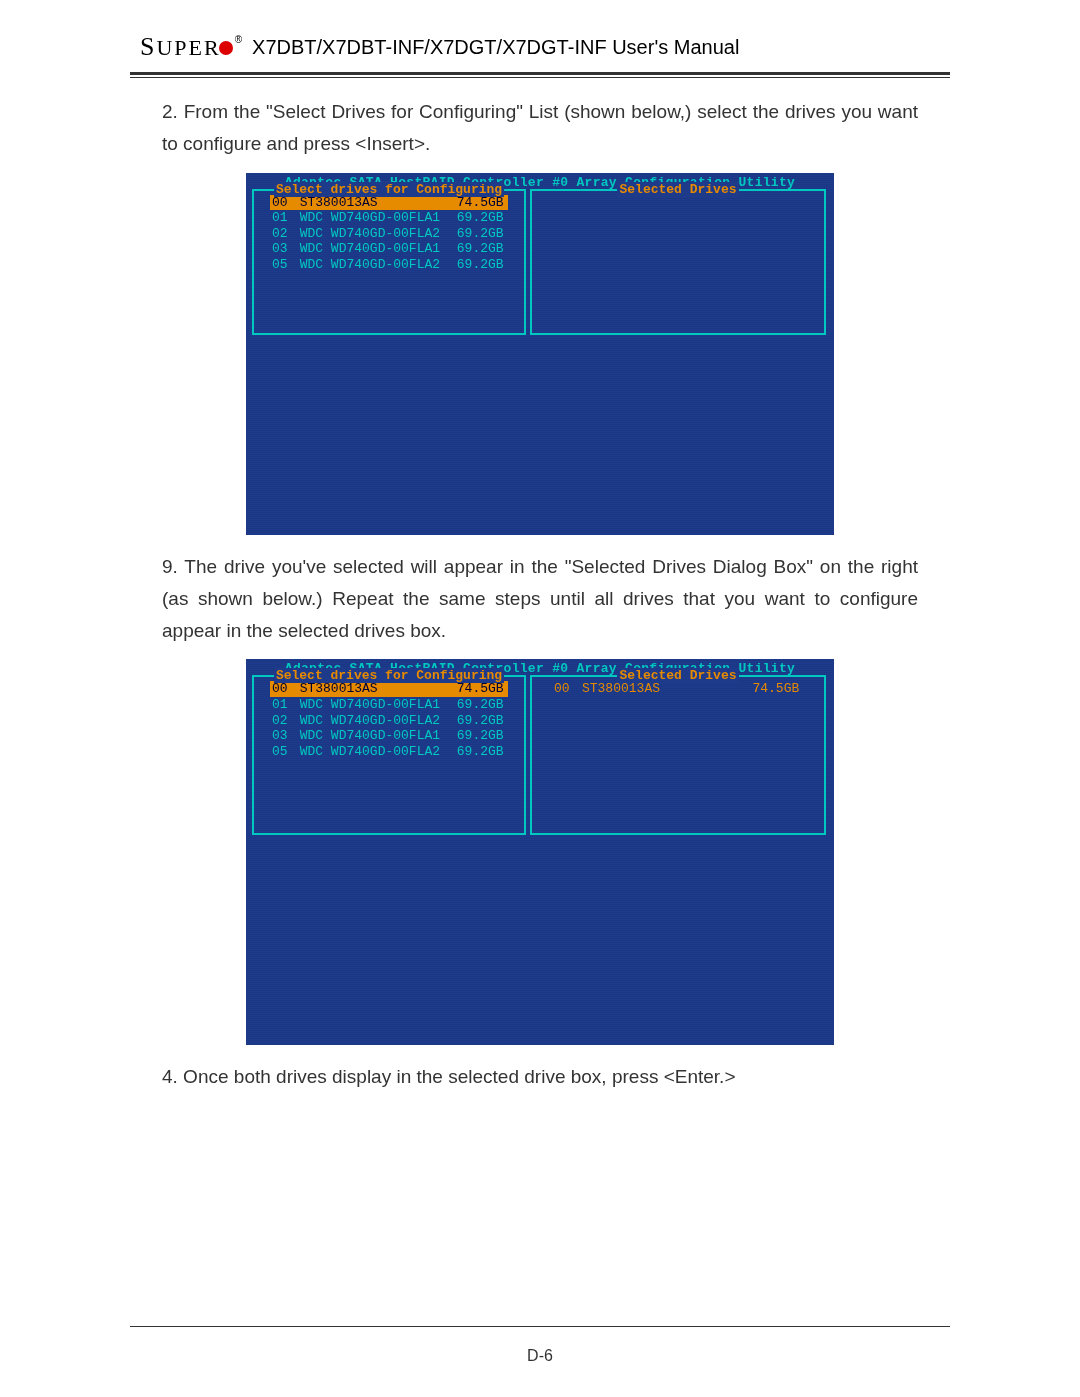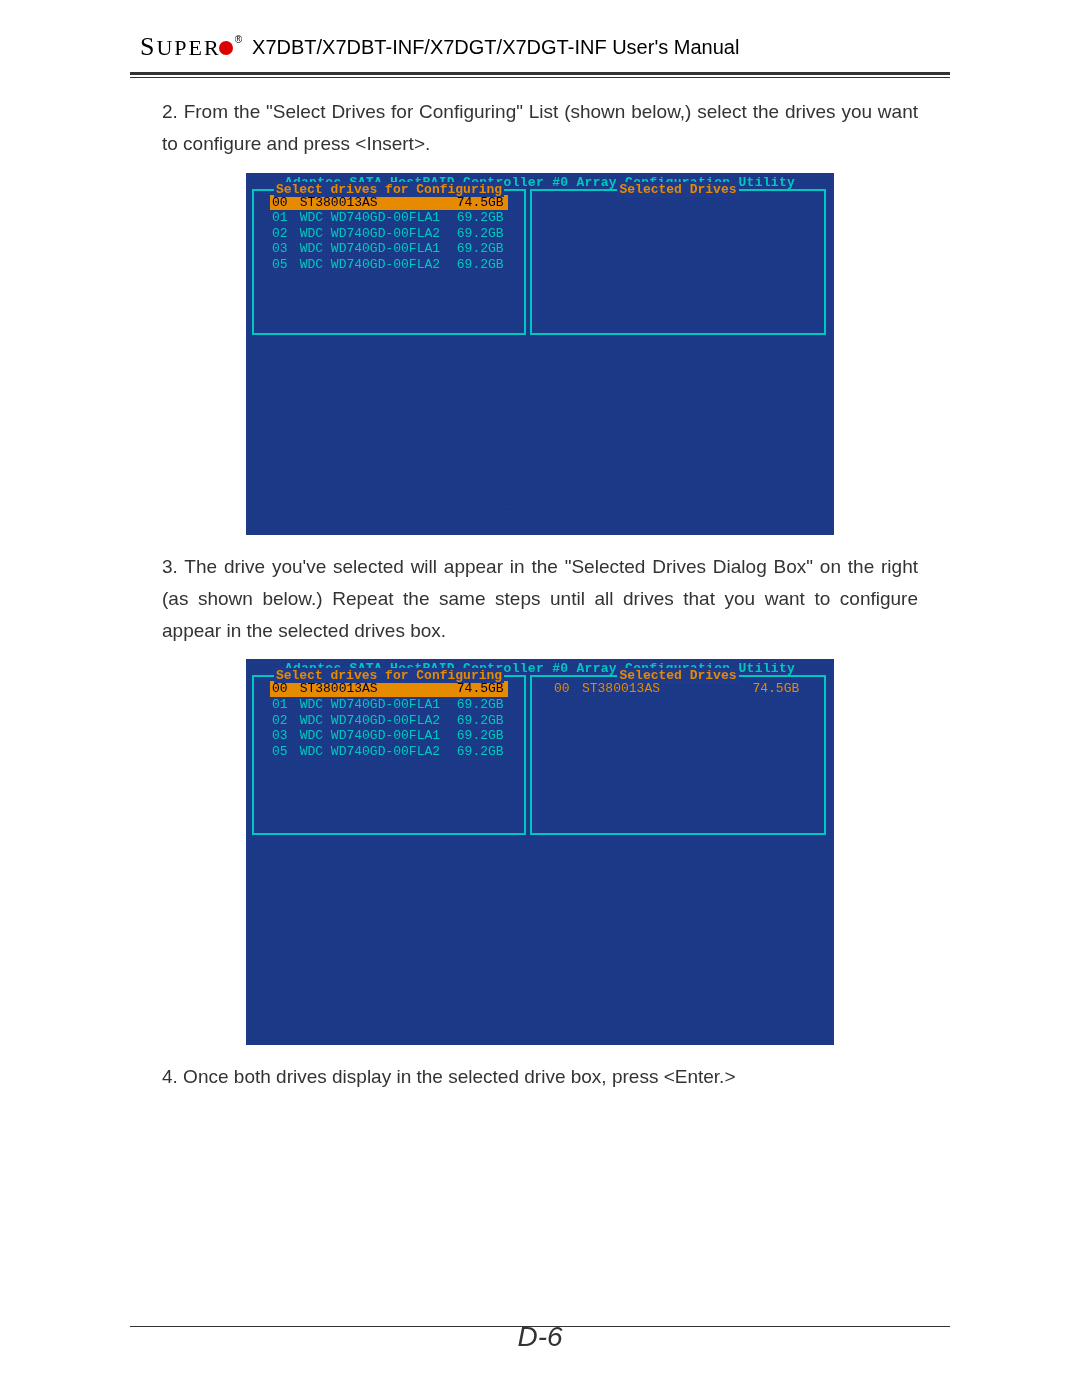--- a/index.html
+++ b/index.html
@@ -102,26 +102,25 @@
     .col-model { width: 168px; }
     .col-size { width: 56px; text-align: center; }
     .sel-row {
       display: flex;
       color: #e68a00;
       padding: 0 6px;
     }
     .sel-row .col-model { width: 180px; }
     .page-num {
       position: absolute;
-      bottom: 44px;
+      bottom: 32px;
       left: 0; right: 0;
       text-align: center;
-      font-size: 28px;
+      font-size: 16px;
       color: #333;
-      font-style: italic;
     }
     .footer-rule {
       position: absolute;
       bottom: 70px;
       left: 130px;
       right: 130px;
       border-top: 1px solid #333;
     }
   </style>
 </head>
@@ -167,21 +166,21 @@
           <span class="col-model">WDC WD740GD-00FLA2</span>
           <span class="col-size">69.2GB</span>
         </div>
       </div>
   </div>
   <div class="panel panel-right">
     <div class="panel-title"><span>Selected Drives</span></div>
   </div>
 </div>
 
-<p class="body-text">3. The drive you've selected will appear in the "Selected Drives Dialog Box" on the right (as shown below.) Repeat the same steps until all drives that you want to configure appear in the selected drives box.</p>
+<p class="body-text">9. The drive you've selected will appear in the "Selected Drives Dialog Box" on the right (as shown below.) Repeat the same steps until all drives that you want to configure appear in the selected drives box.</p>
 
 <div class="screenshot screenshot2">
   <div class="bios-title">Adaptec SATA HostRAID Controller #0 Array Configuration Utility</div>
   <div class="panel panel-left">
     <div class="panel-title"><span>Select drives for Configuring</span></div>
     <div class="drive-list">
         <div class="drive-row hl">
           <span class="col-id">00</span>
           <span class="col-model">ST380013AS</span>
           <span class="col-size">74.5GB</span>

